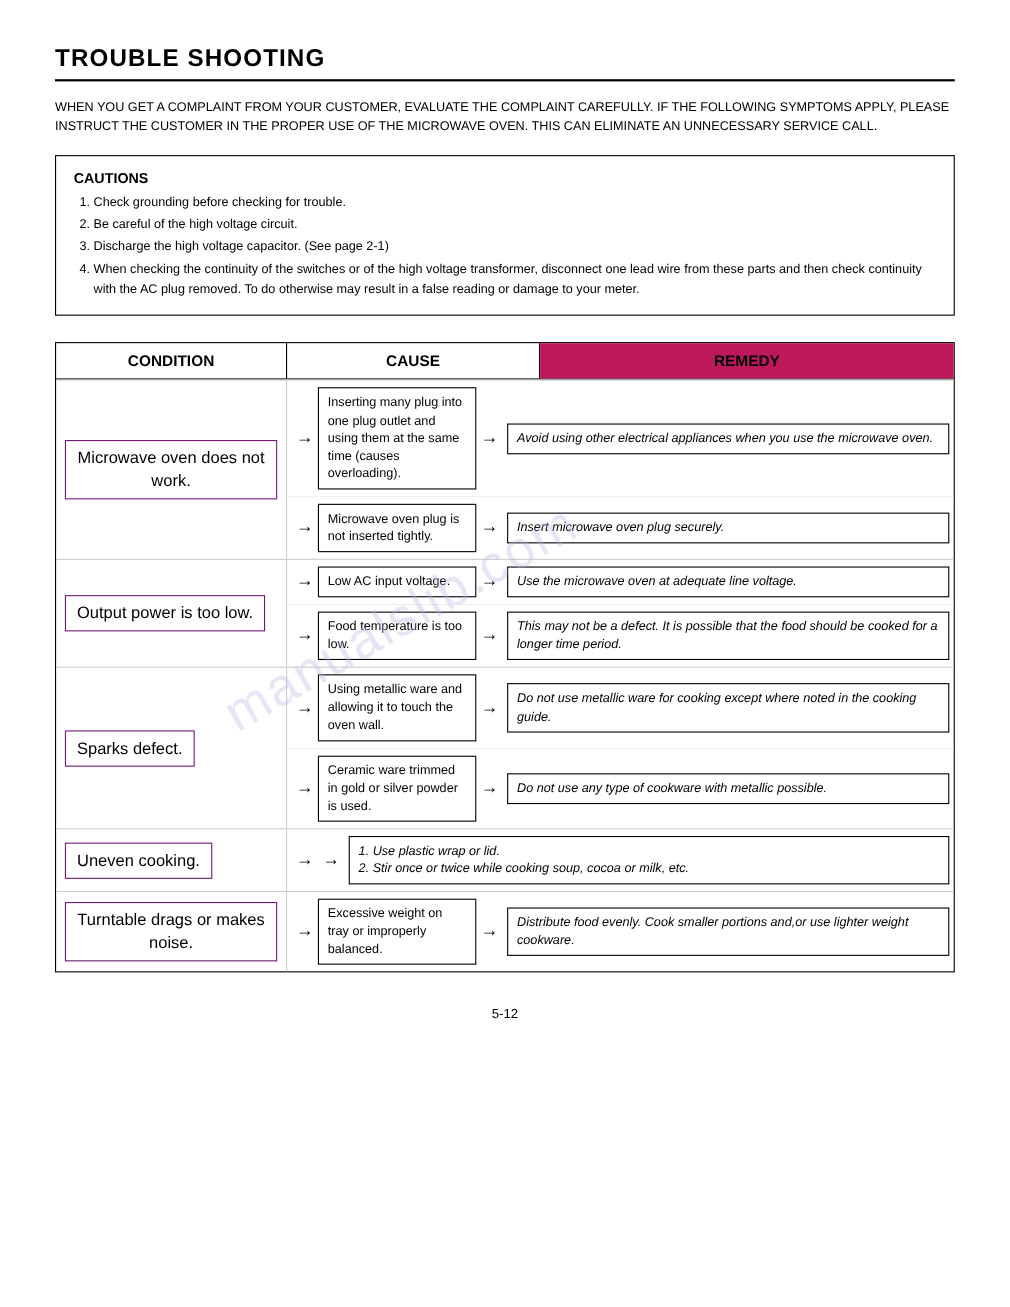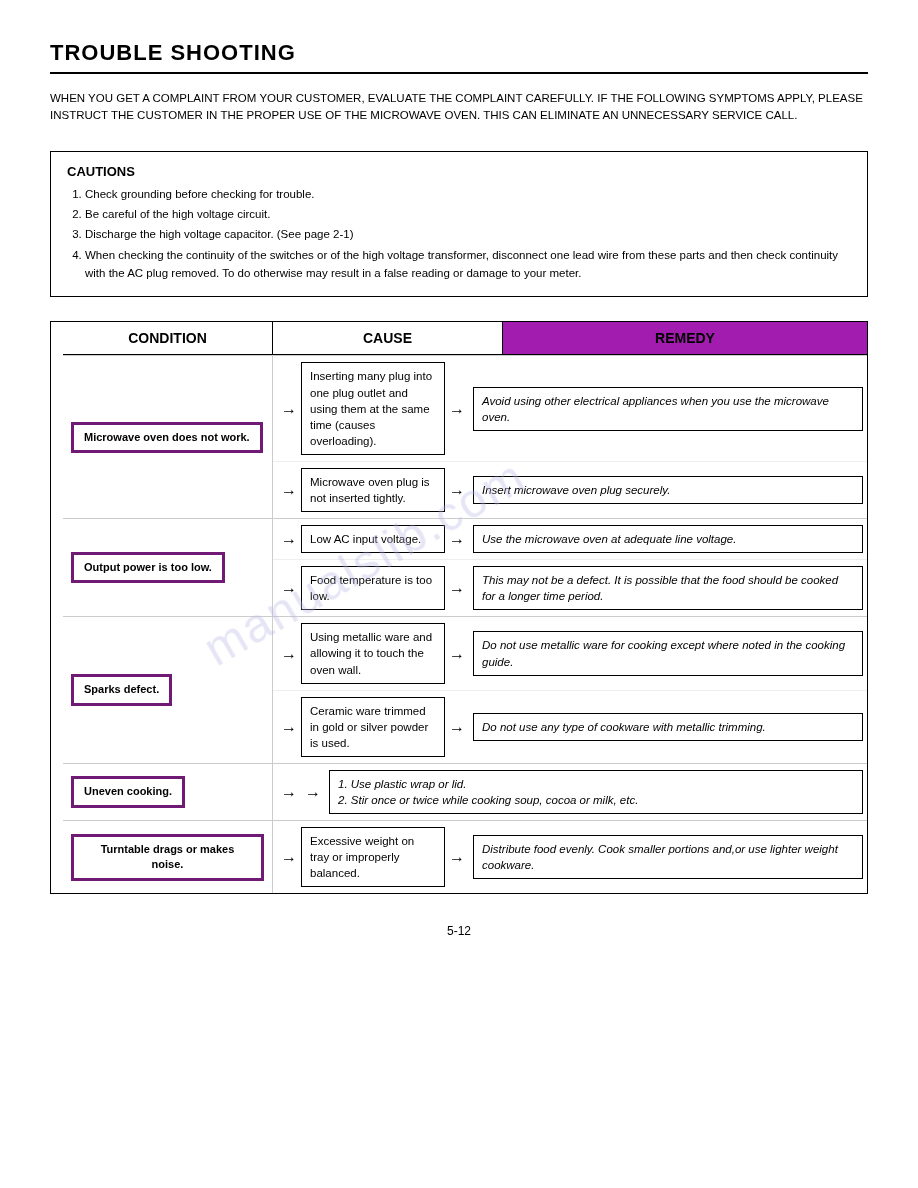--- a/index.html
+++ b/index.html
@@ -18,21 +18,21 @@
       font-weight: bold;
       letter-spacing: 1px;
       border-bottom: 2px solid #000;
       padding-bottom: 6px;
       margin-bottom: 16px;
     }
 
     .intro-text {
       font-size: 11.5px;
       line-height: 1.5;
-      margin-bottom: 26px;
+      margin-bottom: 16px;
     }
 
     .cautions-box {
       border: 1.5px solid #000;
       padding: 12px 16px;
       margin-bottom: 24px;
       font-size: 11.5px;
     }
 
     .cautions-box h2 {
@@ -66,21 +66,20 @@
 
     .page-num {
       text-align: center;
       margin-top: 30px;
       font-size: 12px;
     }
 
     .main-table {
       border: 1.5px solid #000;
       width: 100%;
-      padding-left: 12px;
     }
 
     .header-row {
       display: flex;
       border-bottom: 1.5px solid #000;
     }
 
     .h-condition {
       width: 210px;
       flex-shrink: 0;
@@ -100,21 +99,21 @@
       font-size: 14px;
       padding: 8px 4px;
     }
 
     .h-remedy {
       flex: 1;
       text-align: center;
       font-weight: bold;
       font-size: 14px;
       padding: 8px 4px;
-      background: #a21caf;
+      background: #be185d;
     }
 
     .full-section {
       display: flex;
       align-items: stretch;
       border-top: 1px solid #ccc;
     }
 
     .full-section:first-child { border-top: none; }
 
@@ -156,26 +155,25 @@
       flex: 1;
       border: 1px solid #000;
       padding: 5px 8px;
       font-size: 11.5px;
       line-height: 1.4;
       margin-left: 4px;
       font-style: italic;
     }
 
     .cond-b {
-      border: 3px solid #701a75;
+      border: 1px solid #701a75;
       padding: 5px 10px;
-      font-size: 11px;
+      font-size: 15px;
       line-height: 1.4;
       text-align: center;
-      font-weight: bold;
     }
   </style>
 </head>
 <body>
 
 <div class="watermark">manualslib.com</div>
 
 <h1>TROUBLE SHOOTING</h1>
 
 <p class="intro-text">WHEN YOU GET A COMPLAINT FROM YOUR CUSTOMER, EVALUATE THE COMPLAINT CAREFULLY. IF THE FOLLOWING SYMPTOMS APPLY, PLEASE INSTRUCT THE CUSTOMER IN THE PROPER USE OF THE MICROWAVE OVEN. THIS CAN ELIMINATE AN UNNECESSARY SERVICE CALL.</p>
@@ -245,21 +243,21 @@
       <div class="cr-row">
         <span class="arr">→</span>
         <div class="cause-b">Using metallic ware and allowing it to touch the oven wall.</div>
         <span class="arr">→</span>
         <div class="remedy-b">Do not use metallic ware for cooking except where noted in the cooking guide.</div>
       </div>
       <div class="cr-row">
         <span class="arr">→</span>
         <div class="cause-b">Ceramic ware trimmed in gold or silver powder is used.</div>
         <span class="arr">→</span>
-        <div class="remedy-b">Do not use any type of cookware with metallic trimming.</div>
+        <div class="remedy-b">Do not use any type of cookware with metallic possible.</div>
       </div>
     </div>
   </div>
 
   <div class="full-section">
     <div class="left-cond">
       <div class="cond-b">Uneven cooking.</div>
     </div>
     <div class="right-part">
       <div class="cr-row">

